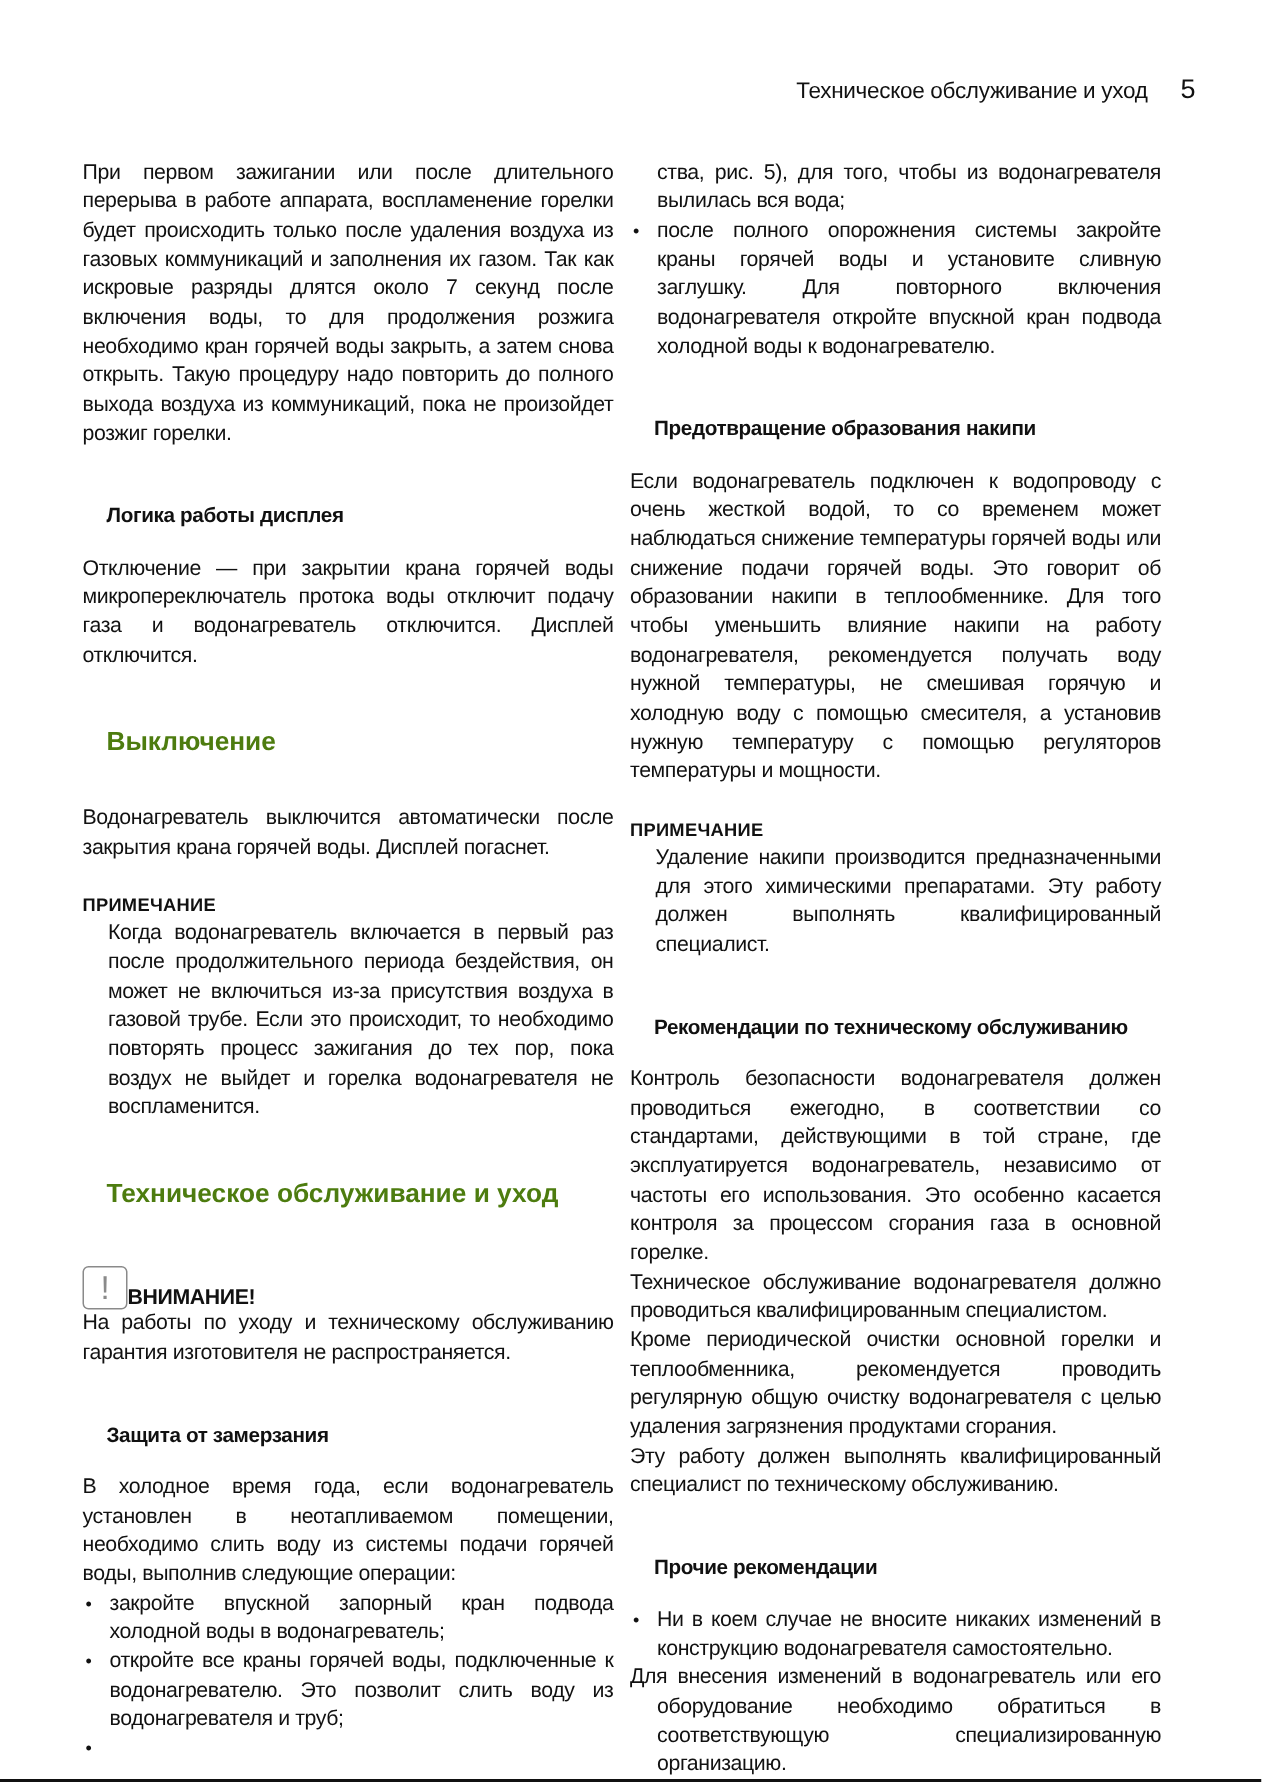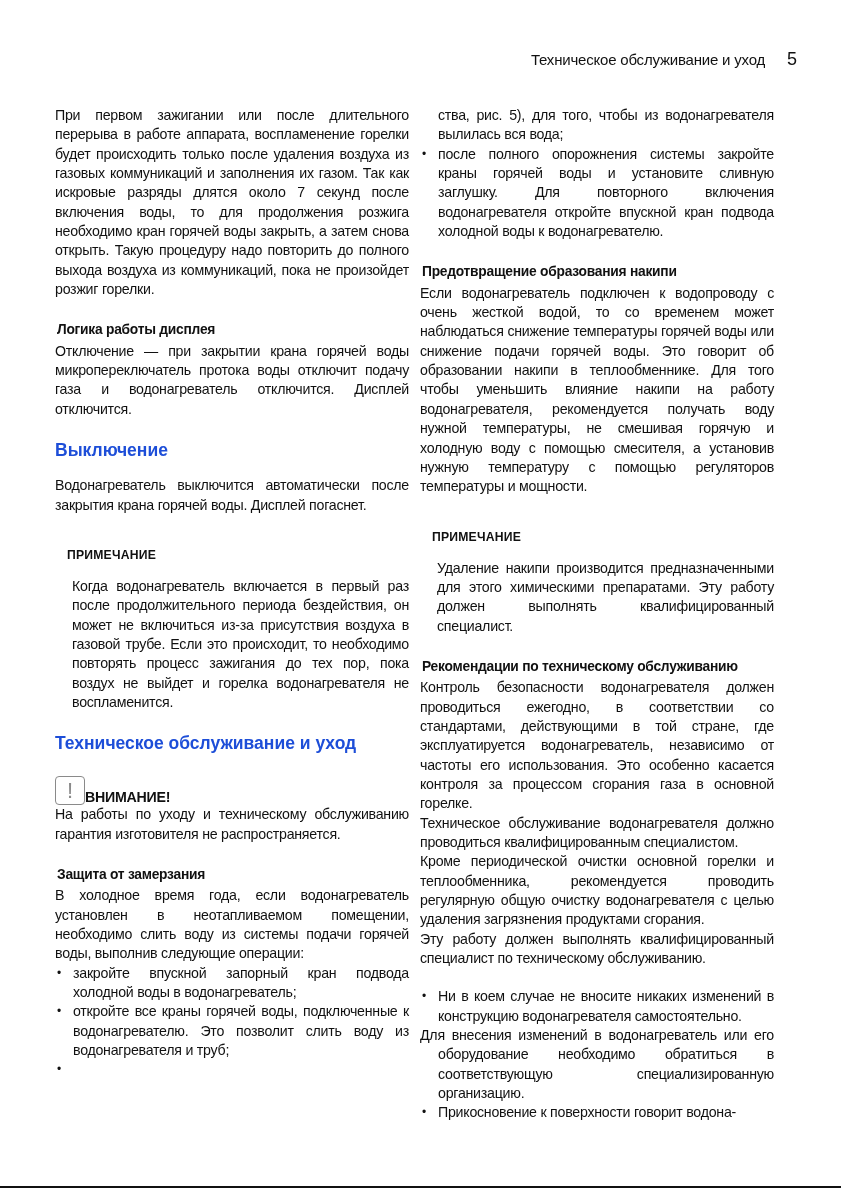--- a/index.html
+++ b/index.html
@@ -16,28 +16,28 @@
   .header .pagenum { font-size: 18px; margin-left: 22px; width: 14px; text-align: left; }
 
   .col {
     position: absolute; top: 106px; width: 354px;
     font-size: 14.2px; line-height: 19.35px; letter-spacing: -0.25px;
   }
   .col.left { left: 55px; }
   .col.right { left: 420px; }
 
   p { margin: 0; text-align: justify; }
-  .sub { font-weight: bold; font-size: 13.8px; margin: 2px; line-height: 19.35px; }
+  .sub { font-weight: bold; font-size: 13.8px; margin: 16px; line-height: 19.35px; }
   .gap { height: 19px; }
   .gap-s { height: 14px; }
   .section {
-    font-weight: bold; color: #1d4ed8; font-size: 17.5px; line-height: 24px;
-    margin: 0; letter-spacing: 0;
+    font-weight: bold; color: #4d7c0f; font-size: 17.5px; line-height: 24px;
+    margin: 16px; letter-spacing: 0;
   }
-  .note-h { font-weight: bold; font-size: 12.2px; line-height: 19px; letter-spacing: 0.2px; margin: 12px; }
+  .note-h { font-weight: bold; font-size: 12.2px; line-height: 19px; letter-spacing: 0.2px; margin: 0; }
   .note-b { padding-left: 17px; text-align: justify; }
 
   ul.bul { list-style: none; margin: 0; padding: 0; }
   ul.bul li { position: relative; padding-left: 18px; text-align: justify; }
   ul.bul li .dot {
     position: absolute; left: 2px; top: 0; font-size: 12px;
   }
   .hang { padding-left: 18px; text-indent: -18px; text-align: justify; }
 
   .warn-row { display: flex; align-items: flex-end; height: 34px; margin-top: 4px; }
@@ -108,20 +108,21 @@
   <p class="note-b">Удаление накипи производится предназначенными для этого химическими препаратами. Эту работу должен выполнять квалифицированный специалист.</p>
   <div class="gap"></div>
 
   <h3 class="sub">Рекомендации по техническому обслуживанию</h3>
   <p>Контроль безопасности водонагревателя должен проводиться ежегодно, в соответствии со стандартами, действующими в той стране, где эксплуатируется водонагреватель, независимо от частоты его использования. Это особенно касается контроля за процессом сгорания газа в основной горелке.</p>
   <p>Техническое обслуживание водонагревателя должно проводиться квалифицированным специалистом.</p>
   <p>Кроме периодической очистки основной горелки и теплообменника, рекомендуется проводить регулярную общую очистку водонагревателя с целью удаления загрязнения продуктами сгорания.</p>
   <p>Эту работу должен выполнять квалифицированный специалист по техническому обслуживанию.</p>
   <div class="gap"></div>
 
+  <h3 class="sub">Прочие рекомендации</h3>
   <ul class="bul">
     <li><span class="dot">•</span><span>Ни в коем случае не вносите никаких изменений в конструкцию водонагревателя самостоятельно.</span></li>
   </ul>
   <p class="hang">Для внесения изменений в водонагреватель или его оборудование необходимо обратиться в соответствующую специализированную организацию.</p>
   <ul class="bul">
     <li><span class="dot">•</span><span>Прикосновение к поверхности говорит водона-</span></li>
   </ul>
 </div>
 
 <div class="footer-rule"></div>

